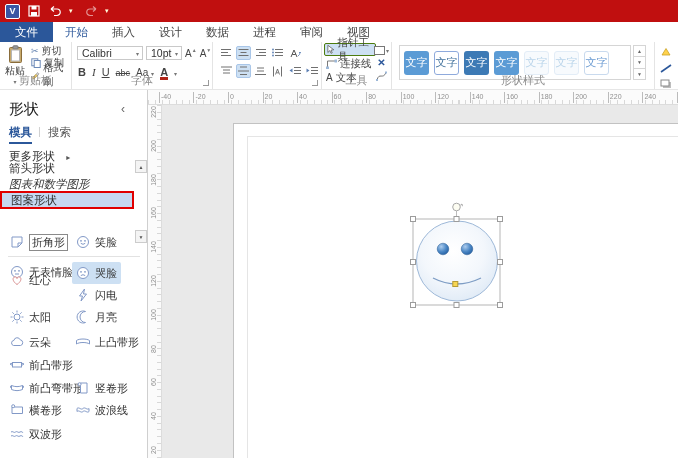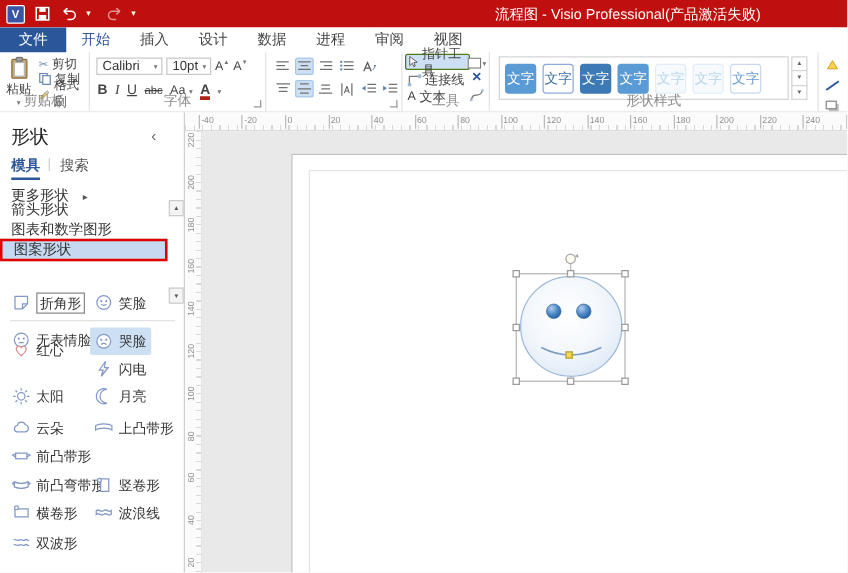--- a/index.html
+++ b/index.html
@@ -31,21 +31,21 @@
 
   .g-clip{width:72px;}
   .paste{position:absolute;left:5px;top:3px;display:flex;flex-direction:column;align-items:center;font-size:10px;color:#444;}
   .clipcol{position:absolute;left:31px;top:4px;display:flex;flex-direction:column;gap:2px;}
   .sbtn{display:flex;align-items:center;gap:3px;font-size:10px;color:#444;height:10px;}
   .scissors{color:#5f7fae;font-size:9px;}
 
   .g-font{width:141px;}
   .font-row1{position:absolute;left:5px;top:4px;display:flex;gap:3px;align-items:center;}
   .combo{height:14px;border:1px solid #c9c9c9;background:#fff;display:flex;align-items:center;font-size:10.5px;color:#333;padding:0 3px 0 4px;box-sizing:border-box;}
-  .combo-family{width:53px;align-items:center;}
+  .combo-family{width:66px;align-items:center;}
   .combo-size{width:36px;}
   .combo .dd{margin-left:auto;}
   .fbtn{font-size:10px;color:#444;display:flex;align-items:flex-start;}
   .fbtn sup{font-size:5px;line-height:5px;color:#777;}
   .font-row2{position:absolute;left:6px;top:24px;display:flex;gap:6px;align-items:baseline;font-size:11px;color:#444;}
   .fb-b{font-weight:bold;}
   .fb-i{font-style:italic;font-family:"Liberation Serif",serif;}
   .fb-u{text-decoration:underline;}
   .fb-s{text-decoration:line-through;font-size:9px;}
   .fb-aa{font-size:10px;}
@@ -83,21 +83,21 @@
   
   .shapes-panel{position:absolute;left:0;top:90px;width:148px;height:368px;background:#fff;border-right:1px solid #cfcfcf;box-sizing:border-box;}
   .sp-title{position:absolute;left:9px;top:10px;font-size:15px;color:#222;}
   .sp-collapse{position:absolute;left:121px;top:12px;color:#666;font-size:12px;}
   .sp-tab1{position:absolute;left:9px;top:35px;color:var(--accent-blue);font-weight:bold;font-size:11.5px;padding-bottom:2px;border-bottom:2px solid var(--accent-blue);}
   .sp-tabsep{position:absolute;left:38px;top:35px;color:#ccc;}
   .sp-tab2{position:absolute;left:48px;top:35px;color:#555;font-size:11.5px;}
   .sp-more{position:absolute;left:9px;top:59px;font-size:11.5px;color:#333;}
   .sp-more .arr{margin-left:8px;font-size:8px;color:#555;}
   .sp-stencil{position:absolute;left:0;padding-left:9px;font-size:11.5px;color:#333;height:15px;line-height:15px;width:134px;box-sizing:border-box;}
-  .st1{top:71px;} .st2{top:87px;}
+  .st1{top:71px;} .st2{top:87px;font-style:italic;}
   .st3{top:101px;background:var(--stencil-highlight);border:2px solid var(--red-outline);height:18px;line-height:14px;}
   .sp-scroll-up{position:absolute;left:135px;top:70px;width:12px;height:13px;border:1px solid #ccc;background:#f4f4f4;font-size:5px;color:#555;display:flex;align-items:center;justify-content:center;box-sizing:border-box;}
   .sp-scroll-dn{position:absolute;left:135px;top:140px;width:12px;height:13px;border:1px solid #ccc;background:#f4f4f4;font-size:5px;color:#555;display:flex;align-items:center;justify-content:center;box-sizing:border-box;}
   .sp-sep{position:absolute;left:8px;top:166px;width:132px;border-top:1px solid #e2e2e2;}
   .shape-item{position:absolute;display:flex;align-items:center;gap:4px;height:20px;}
   .shape-item.hl{background:var(--highlight-bg);border-radius:2px;padding:1px 4px 1px 2px;}
   .shp-label{font-size:11px;color:#333;white-space:nowrap;}
   .shp-label.boxed{border:1px solid #8a8a8a;padding:0 2px;}
   .shp-icon{display:inline-flex;width:17px;height:17px;align-items:center;justify-content:center;}
 
@@ -137,21 +137,20 @@
           </svg>
       </span>
       <span class="qat-dd">▾</span>
       <span class="qat-btn">
         <svg width="13" height="11" viewBox="0 0 13 11">
             <path d="M11,3 L8,0.5 M11,3 L8,5.5 M11,3 H5 A3.2,3.2 0 0 0 5,9.5 H8" fill="none" stroke="rgba(255,255,255,0.55)" stroke-width="1.2"></path>
           </svg>
       </span>
       <span class="qat-dd">▾</span>
     </div>
-    <div class="title-text">流程图 - Visio Professional(产品激活失败)</div>
   </div>
 
   <div class="tabbar">
     <div class="tab file-tab">文件</div>
     <div class="tab active">开始</div>
     <div class="tab">插入</div>
     <div class="tab">设计</div>
     <div class="tab">数据</div>
     <div class="tab">进程</div>
     <div class="tab">审阅</div>

